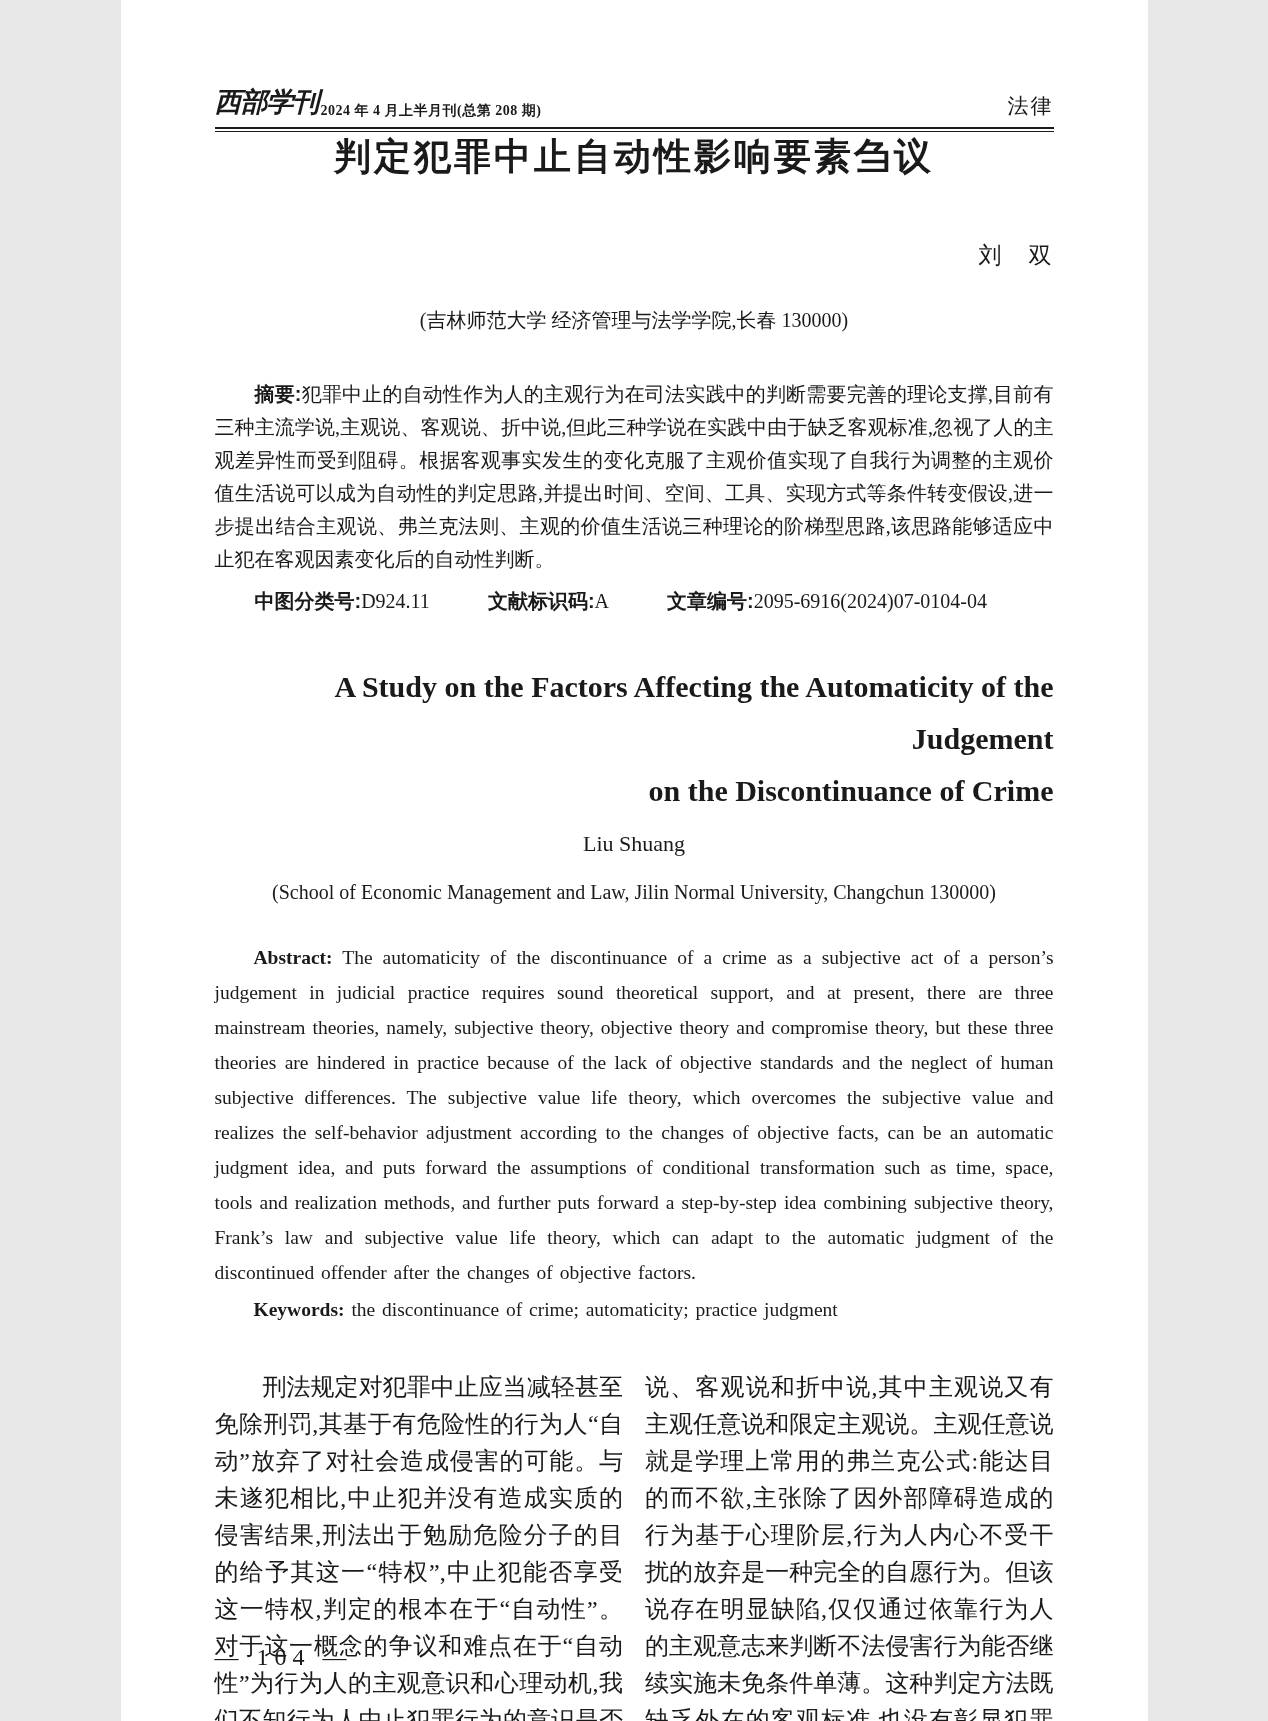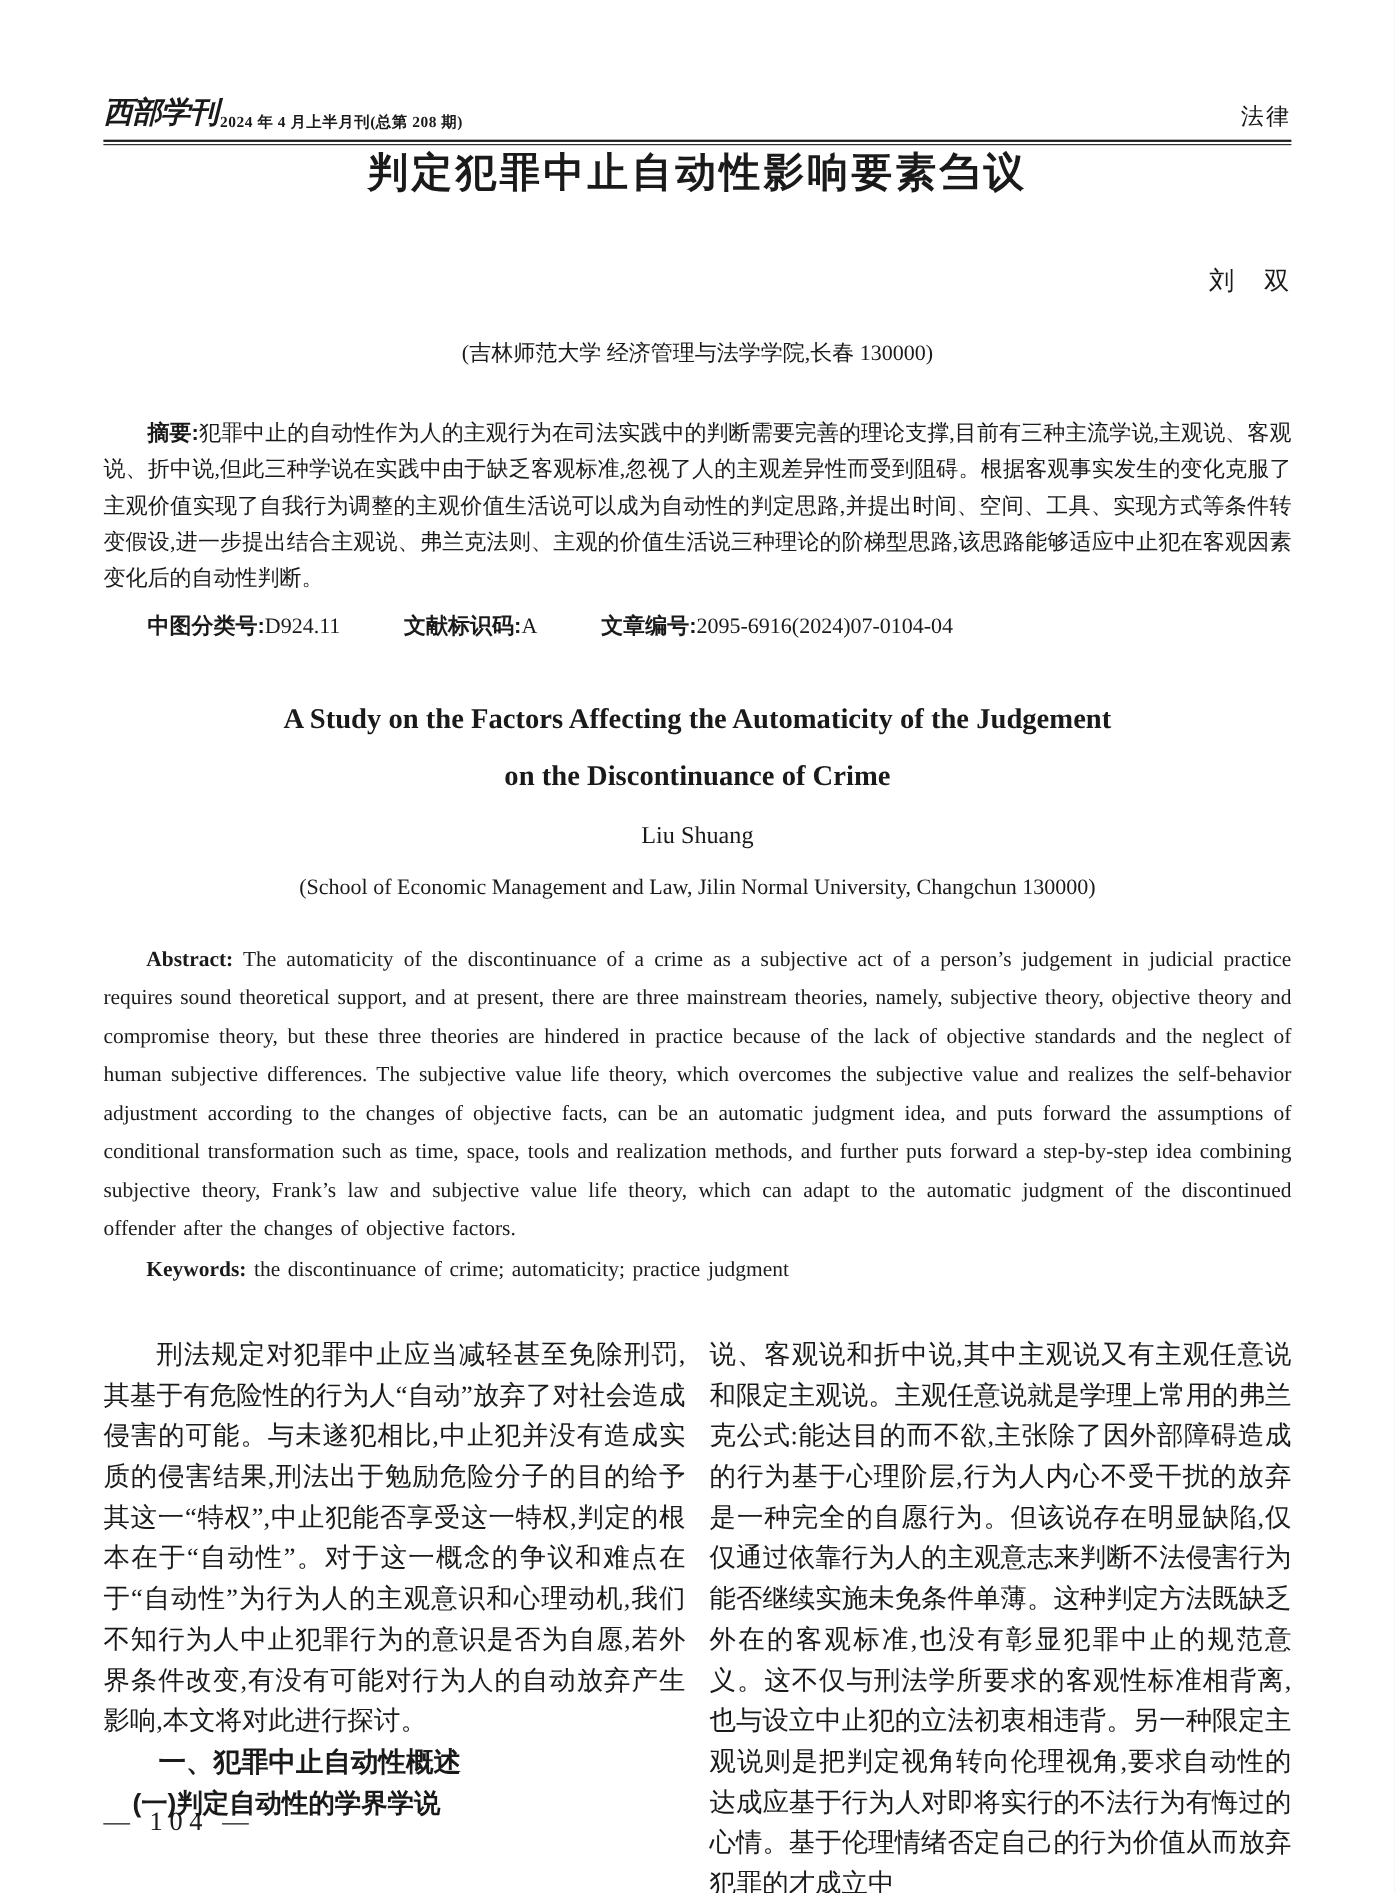--- a/index.html
+++ b/index.html
@@ -1,19 +1,19 @@
 <!DOCTYPE html>
 <html><head>
 <meta charset="utf-8">
 <style>
   * { margin:0; padding:0; box-sizing:border-box; }
   html,body { background:#e8e8e8; }
   .page {
     position:relative;
-    width:1268px; height:1721px;
+    width:1027px; height:1721px;
     margin:0 auto;
     background:#ffffff;
     color:#1a1a1a;
     padding:0 94px;
     overflow:hidden;
     font-family:"Liberation Serif","DejaVu Serif",serif;
   }
   
   .jheader {
     margin-top:84px;
@@ -46,22 +46,22 @@
     margin-top:44px;
     font-size:20px; line-height:33px;
     text-align:justify; text-indent:2em;
   }
   .lbl-hei { font-family:"Liberation Sans","DejaVu Sans",sans-serif; font-weight:bold; }
   .cn-keywords { margin-top:9px; font-size:20px; text-indent:2em; }
   .cn-codes { margin-top:12px; font-size:20px; text-indent:2em; }
   .cn-codes .gap { display:inline-block; width:58px; }
   
   .en-title {
-    margin-top:46px; text-align:center;
-    font-weight:bold; font-size:26px; line-height:52px;
+    margin-top:46px; text-align:right;
+    font-weight:bold; font-size:30px; line-height:52px;
   }
   .en-author { margin-top:14px; text-align:center; font-size:22px; }
   .en-affil  { margin-top:24px; text-align:center; font-size:20px; }
   .en-abs {
     margin-top:36px;
     font-size:19.5px; line-height:35px;
     text-align:justify; text-indent:2em;
     word-spacing:2px;
   }
   .en-keywords { font-size:19.5px; line-height:35px; text-indent:2em; margin-top:2px; word-spacing:2px; }

